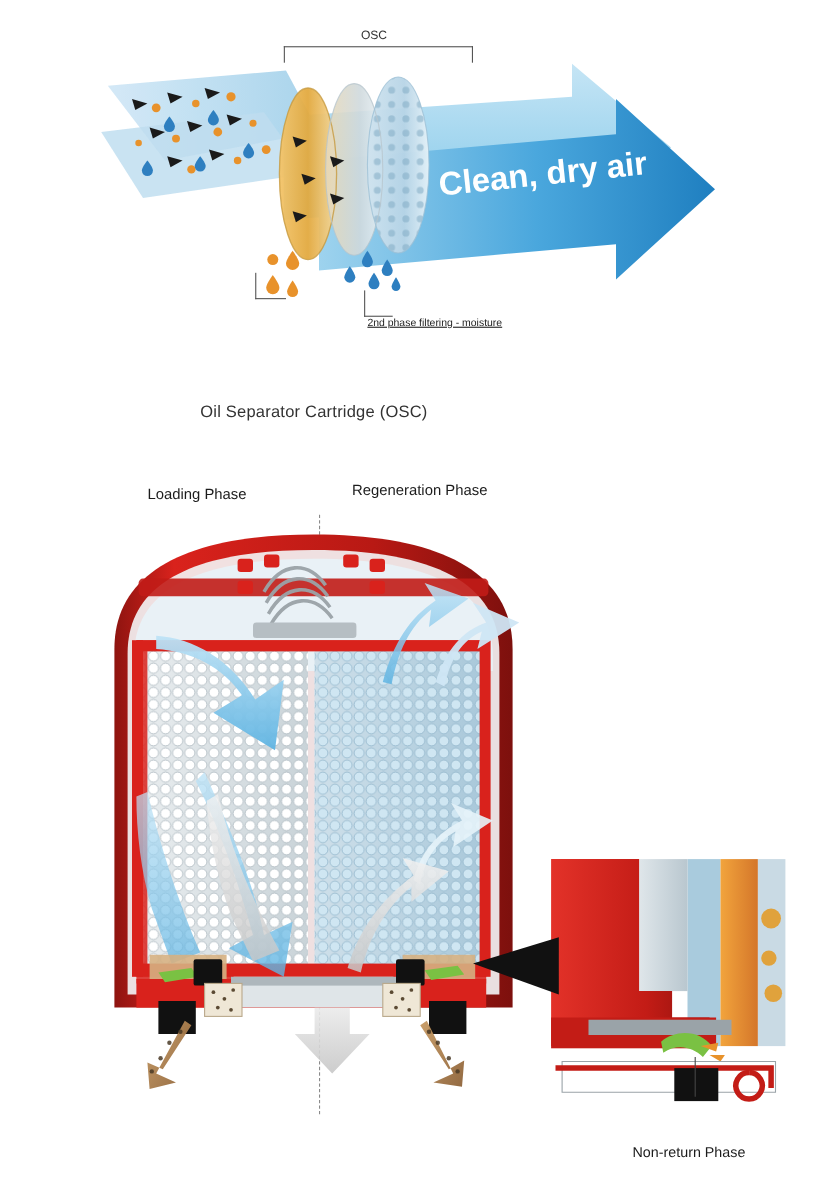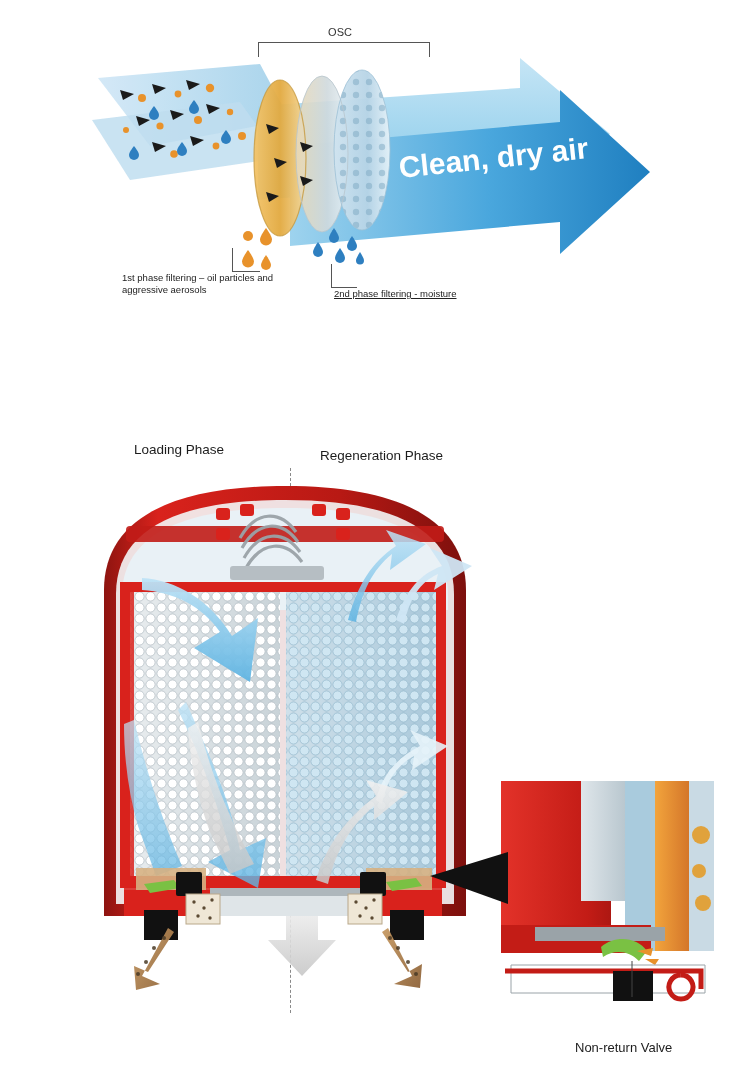--- a/index.html
+++ b/index.html
@@ -45,21 +45,21 @@
     position:absolute;left:182px;top:366px;
     font-size:15px;color:#333;letter-spacing:.2px;
   }
 
   
   .bottom-diagram{position:absolute;left:0;top:420px;width:734px;height:659px;}
   .phase-label{
     position:absolute;font-size:13.5px;color:#1c1c1c;
   }
   .phase-left{left:134px;top:22px;}
-  .phase-right{left:320px;top:28px;}
+  .phase-right{left:320px;top:18px;}
 
   .divider{
     position:absolute;left:290px;top:48px;width:0;height:545px;
     border-left:1.5px dashed #8a8a8a;
   }
 
   .valve-label{
     position:absolute;left:575px;top:620px;font-size:13px;color:#1c1c1c;
   }
 
@@ -189,24 +189,24 @@
           <path d="M270,202 c0,0 4,6 4,8.5 a4,4 0 0 1 -8,0 c0,-2.5 4,-8.5 4,-8.5z"></path>
         </g>
       </svg>
     </div>
 
     <div class="lead-left"></div>
     <div class="lead-left2"></div>
     <div class="lead-right"></div>
     <div class="lead-right2"></div>
 
-    <div class="caption-left">1st phase filtering – oil particles and aggressive aerosols</div>
     <div class="caption-right">2nd phase filtering - moisture</div>
   </div>
 
+  <div class="mid-title">Oil Separator Cartridge (OSC)</div>
 
   <div class="bottom-diagram">
 
     <div class="phase-label phase-left">Loading Phase</div>
     <div class="phase-label phase-right">Regeneration Phase</div>
     <div class="divider"></div>
 
     <div class="canister">
       <svg width="390" height="520" viewBox="0 0 390 520">
         <defs>
@@ -392,16 +392,16 @@
         <path d="M186,200 a12,12 0 1 1 -0.1,0" fill="none" stroke="#c31c16" stroke-width="5"></path>
 
         <line x1="137" y1="186" x2="137" y2="222" stroke="#444" stroke-width="1"></line>
       </svg>
     </div>
 
     <svg style="position:absolute;left:430px;top:430px;" width="80" height="60">
       <path d="M0,26 L78,2 L78,54 Z" fill="#111"></path>
     </svg>
 
-    <div class="valve-label">Non-return Valve</div>
+    <div class="valve-label">Non-return Phase</div>
   </div>
 
 </div>
 
 </body></html>

